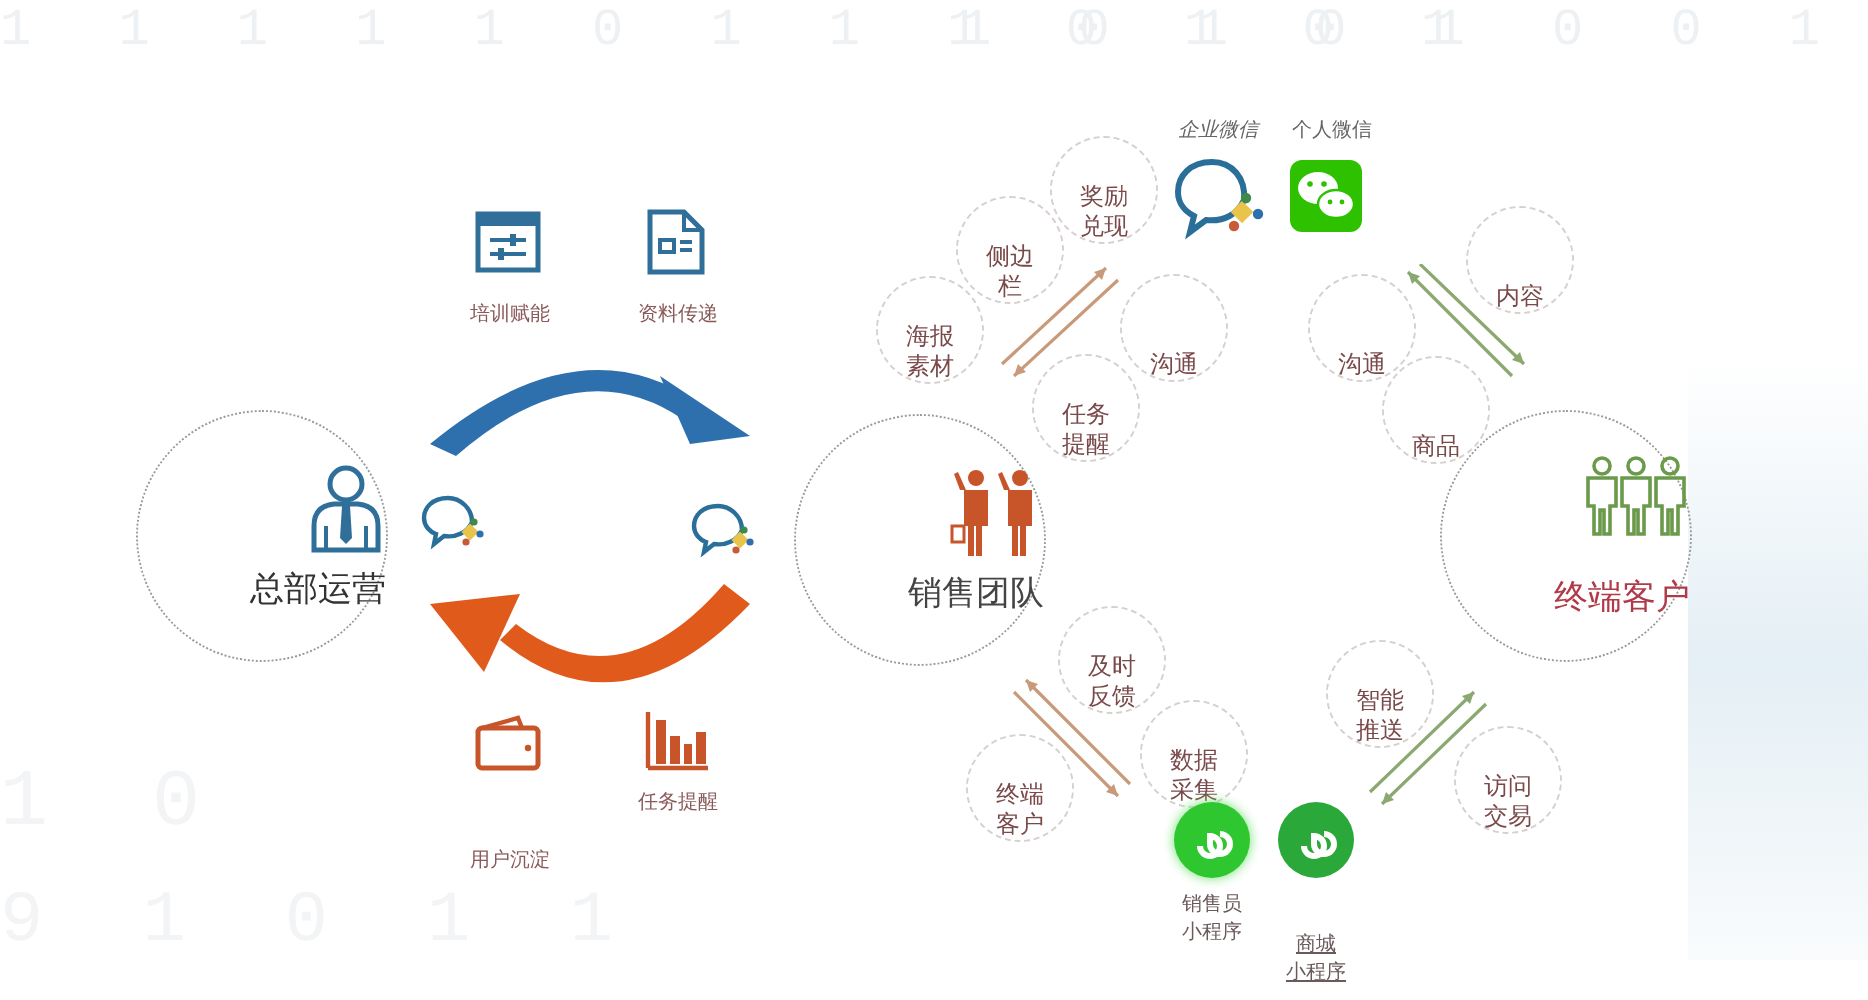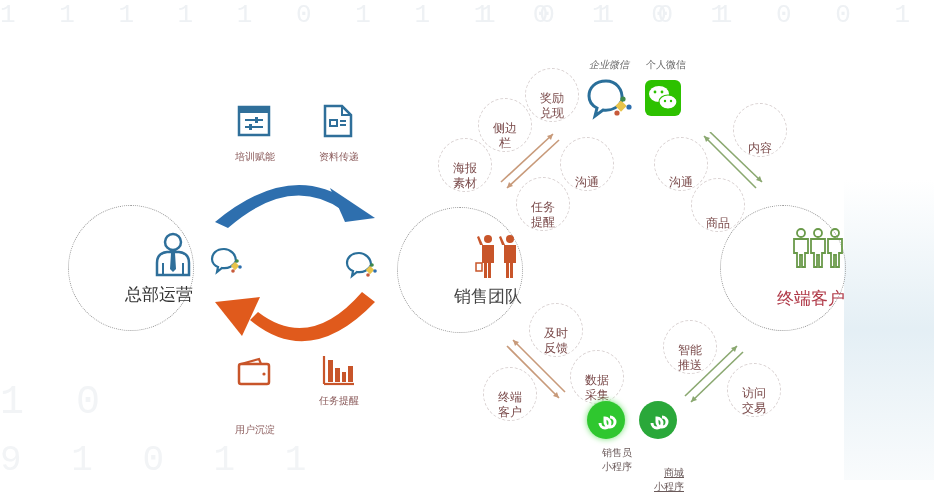--- a/index.html
+++ b/index.html
@@ -5,21 +5,21 @@
   html,body{margin:0;padding:0;}
   body{width:934px;height:500px;background:#ffffff;position:relative;overflow:hidden;font-family:"DejaVu Sans",sans-serif;}
   .abs{position:absolute;}
   .bg-digits{position:absolute;color:#eef1f4;font-family:"Liberation Mono",monospace;font-size:26px;letter-spacing:14px;white-space:nowrap;}
   .bg-wash{position:absolute;right:0;top:180px;width:90px;height:300px;background:linear-gradient(180deg,rgba(225,236,242,0) 0%,rgba(210,228,238,0.6) 50%,rgba(225,236,242,0.2) 100%);}
   .big-circle{position:absolute;border:1.5px dotted #9a9a9a;border-radius:50%;box-sizing:border-box;display:flex;flex-direction:column;align-items:flex-end;justify-content:center;}
   .big-label{font-size:17px;margin-top:6px;}
   .small-circle{position:absolute;width:54px;height:54px;border:1.5px dashed #d8d0d0;border-radius:50%;box-sizing:border-box;display:flex;align-items:flex-end;justify-content:center;text-align:center;font-size:12px;line-height:15px;color:#7a4a4a;}
   .small-circle span{display:block;width:30px;word-break:break-all;}
   .icon-label{position:absolute;font-size:10px;text-align:center;white-space:nowrap;}
-  .mini-label{position:absolute;font-size:10px;color:#6a5a5a;text-align:right;line-height:14px;}
+  .mini-label{position:absolute;font-size:10px;color:#6a5a5a;text-align:center;line-height:14px;}
   svg{display:block;}
 </style>
 </head>
 <body>
 
 <div class="bg-digits" style="left:0;top:0;">1 1 1 1 1 0 1 1 1 0 1 0 1</div>
 <div class="bg-digits" style="left:480px;top:0;">1 0 1 0 1 0 0 1 1 0 1</div>
 <div class="bg-digits" style="left:0;top:380px;font-size:40px;color:#f2f4f6;">1 0</div>
 <div class="bg-digits" style="left:0;top:440px;font-size:36px;color:#f2f4f6;">9 1 0 1 1</div>
 <div class="bg-wash"></div>

